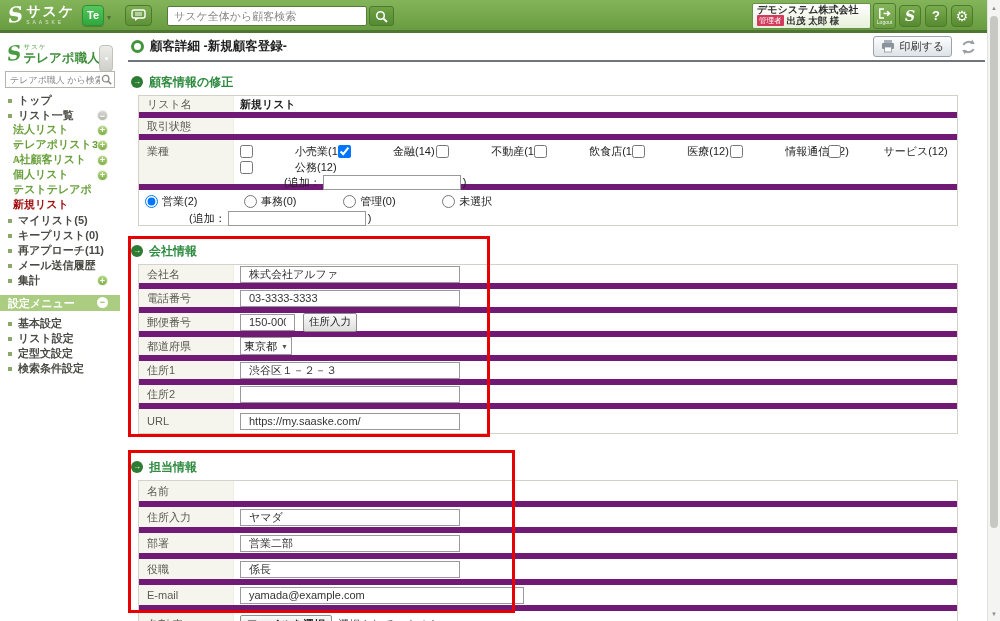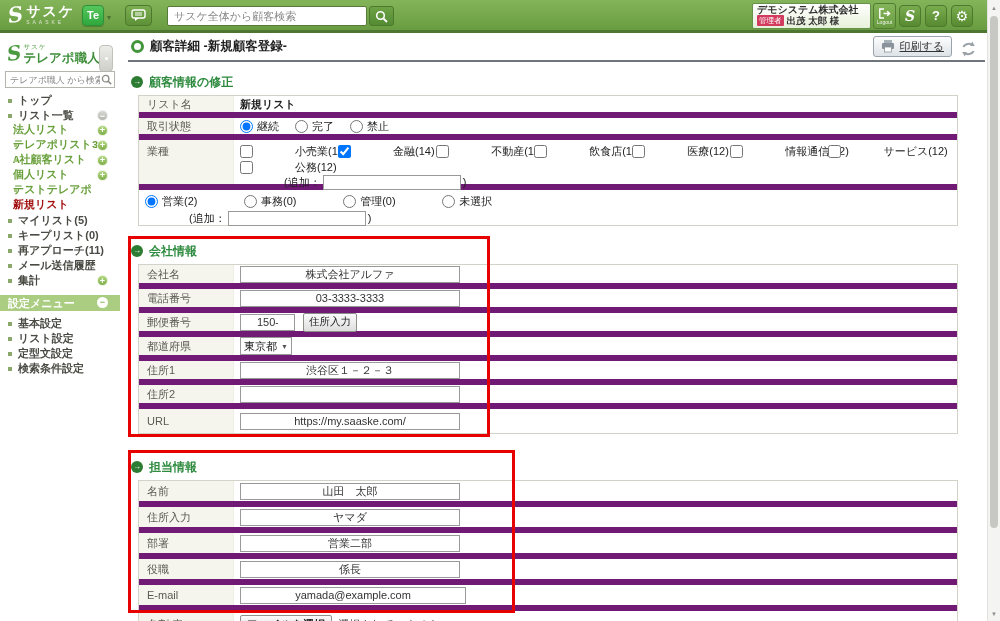--- a/index.html
+++ b/index.html
@@ -91,21 +91,21 @@
     background:linear-gradient(#ececе8,#cfcfc9); background:linear-gradient(#ececе8,#cfcfc9);
     background:linear-gradient(#ecece8,#cfcfc9); border:1px solid #c2c2bc; border-radius:4px; cursor:pointer; }
   .side-tab::after { content:""; position:absolute; left:5px; top:11px; width:3px; height:3px;
     background:#fff; border-radius:2px; }
 
   
   .main { position:absolute; left:128px; top:33px; width:857px; }
   .page-head { height:29px; border-bottom:2px solid #70757b; display:flex; align-items:center; }
   .donut { width:13px; height:13px; border:3px solid #43953b; border-radius:50%; margin:0 6px 0 3px; }
   .page-title { font-size:12.5px; font-weight:bold; color:#1d1d1d; }
-  .head-right { margin-left:auto; display:flex; align-items:flex-end; margin-right:8px;text-decoration:underline; }
+  .head-right { margin-left:auto; display:flex; align-items:center; margin-right:8px; }
   .print-btn { display:flex; align-items:center; gap:4px; height:21px; padding:0 7px;
     border:1px solid #99a3ac; border-radius:3px; background:linear-gradient(#fdfdfd,#dde3e8);
     font-size:11px; color:#333; cursor:pointer; }
   .refresh { margin-left:8px; cursor:pointer; display:flex; }
 
   .section-title { margin:13px 0 0 3px; display:flex; align-items:center; font-weight:bold;
     color:#2e8b3f; font-size:12px; height:14px; }
   .sec-ico { width:12px; height:12px; background:#2c7d33; border-radius:50%; color:#fff;
     font-size:8px; line-height:12px; text-align:center; margin-right:6px; font-weight:bold; }
   .st2 { margin-top:18px; } .st3 { margin-top:26px; }
@@ -123,22 +123,22 @@
   .opt { display:inline-flex; align-items:center; margin-right:16px; }
   .opt input { margin-right:4px; }
   .cbx { display:inline-flex; align-items:center; width:95px;gap:38px; }
   .cbx input { margin-right:4px; }
   .rdo { display:inline-flex; align-items:center; width:96px; }
   .rdo input { margin-right:4px; }
   .iline { height:18px; line-height:18px; white-space:nowrap; }
   .iline2 { height:14px; line-height:14px; }
   .addline { height:16px; display:flex; align-items:center;margin-left:44px; }
   .addline input { width:138px; height:15px; border:1px solid #999; margin:0 2px; padding:0 3px; font-size:10px; }
-  .txt { height:17px; border:1px solid #999; padding:0 16px; font-size:11px; color:#333; width:220px;text-align:center; }
-  .txt-zip { width:55px; } .txt-mail { width:226px; }
+  .txt { height:17px; border:1px solid #999; padding:0 8px; font-size:11px; color:#333; width:220px; }
+  .txt-zip { width:55px; } .txt-mail { width:284px; }
   .mini-btn { margin-left:8px; height:19px; padding:0 5px; border:1px solid #8f8f89; border-radius:2px;
     background:linear-gradient(#fbfbfb,#dedede); font-size:10.5px; color:#222; cursor:pointer; }
   .fake-select { display:inline-flex; align-items:center; justify-content:space-between; width:52px;
     height:18px; border:1px solid #999; background:#fff; padding:0 3px; cursor:pointer; }
   .fake-select .car { font-size:7px; color:#555; }
   .file-btn { height:19px; padding:0 6px; border:1px solid #8f8f89; border-radius:2px;
     background:linear-gradient(#fbfbfb,#d9d9d9); font-size:11px; font-weight:bold; color:#222; cursor:pointer; }
   .file-status { margin-left:6px; color:#444; }
 
   
@@ -264,34 +264,20 @@
     <span class="sec-ico">→</span>
     <span>顧客情報の修正</span>
   </div>
   <div class="ftable">
     <div class="frow h22">
       <div class="flabel">リスト名</div>
       <div class="fvalue bold">新規リスト</div>
     </div>
     <div class="frow h22">
       <div class="flabel">取引状態</div>
-      <div class="fvalue">
-        <label class="opt">
-            <input type="radio" name="trade" checked="" style="">
-            <span>継続</span>
-          </label>
-        <label class="opt">
-            <input type="radio" name="trade" style="">
-            <span>完了</span>
-          </label>
-        <label class="opt">
-            <input type="radio" name="trade" style="">
-            <span>禁止</span>
-          </label>
-      </div>
     </div>
     <div class="frow top h50">
       <div class="flabel">業種</div>
       <div class="fvalue">
         <div class="iline">
           <label class="cbx">
               <input type="checkbox" style="">
               <span>小売業(12)</span>
             </label>
           <label class="cbx">
@@ -414,23 +400,20 @@
     </div>
   </div>
 
   <div class="section-title st3">
     <span class="sec-ico">→</span>
     <span>担当情報</span>
   </div>
   <div class="ftable">
     <div class="frow h26">
       <div class="flabel">名前</div>
-      <div class="fvalue">
-          <input class="txt" value="山田　太郎" style="">
-        </div>
     </div>
     <div class="frow h26">
       <div class="flabel">住所入力</div>
       <div class="fvalue">
           <input class="txt" value="ヤマダ" style="">
         </div>
     </div>
     <div class="frow h26">
       <div class="flabel">部署</div>
       <div class="fvalue">

